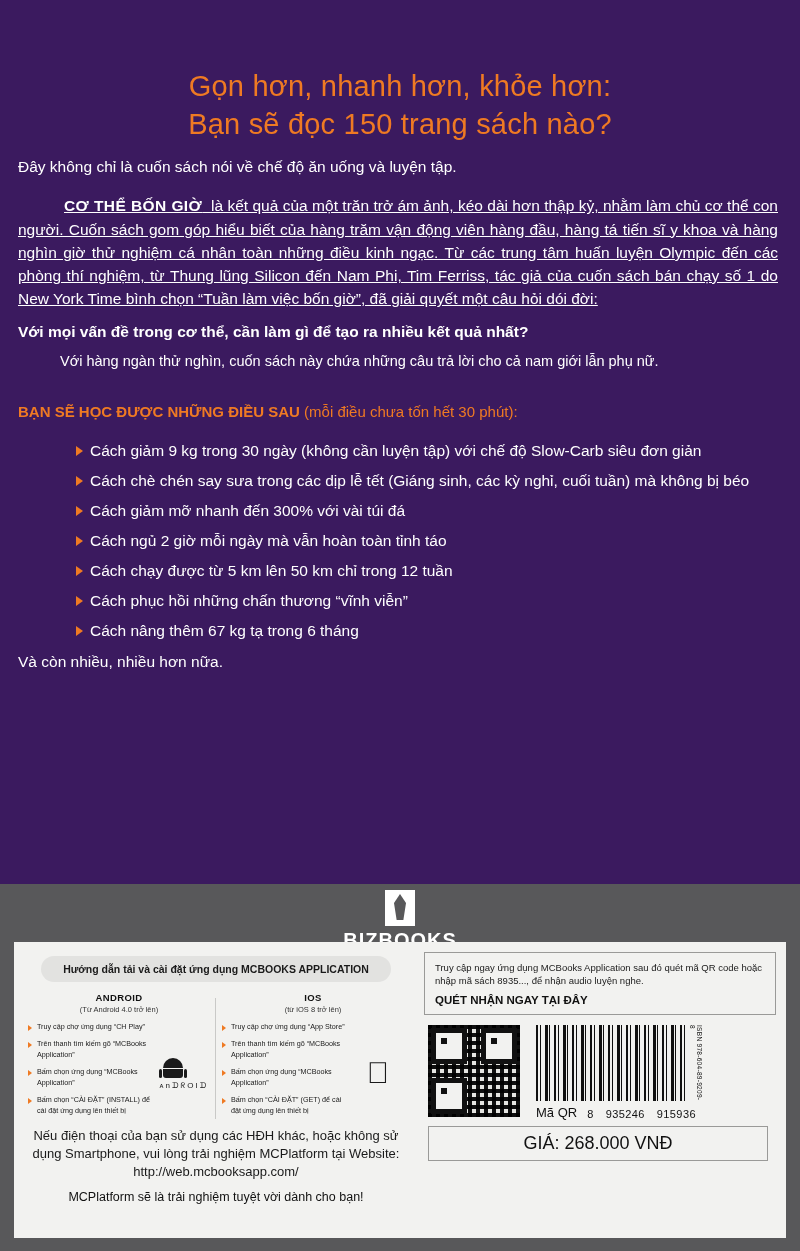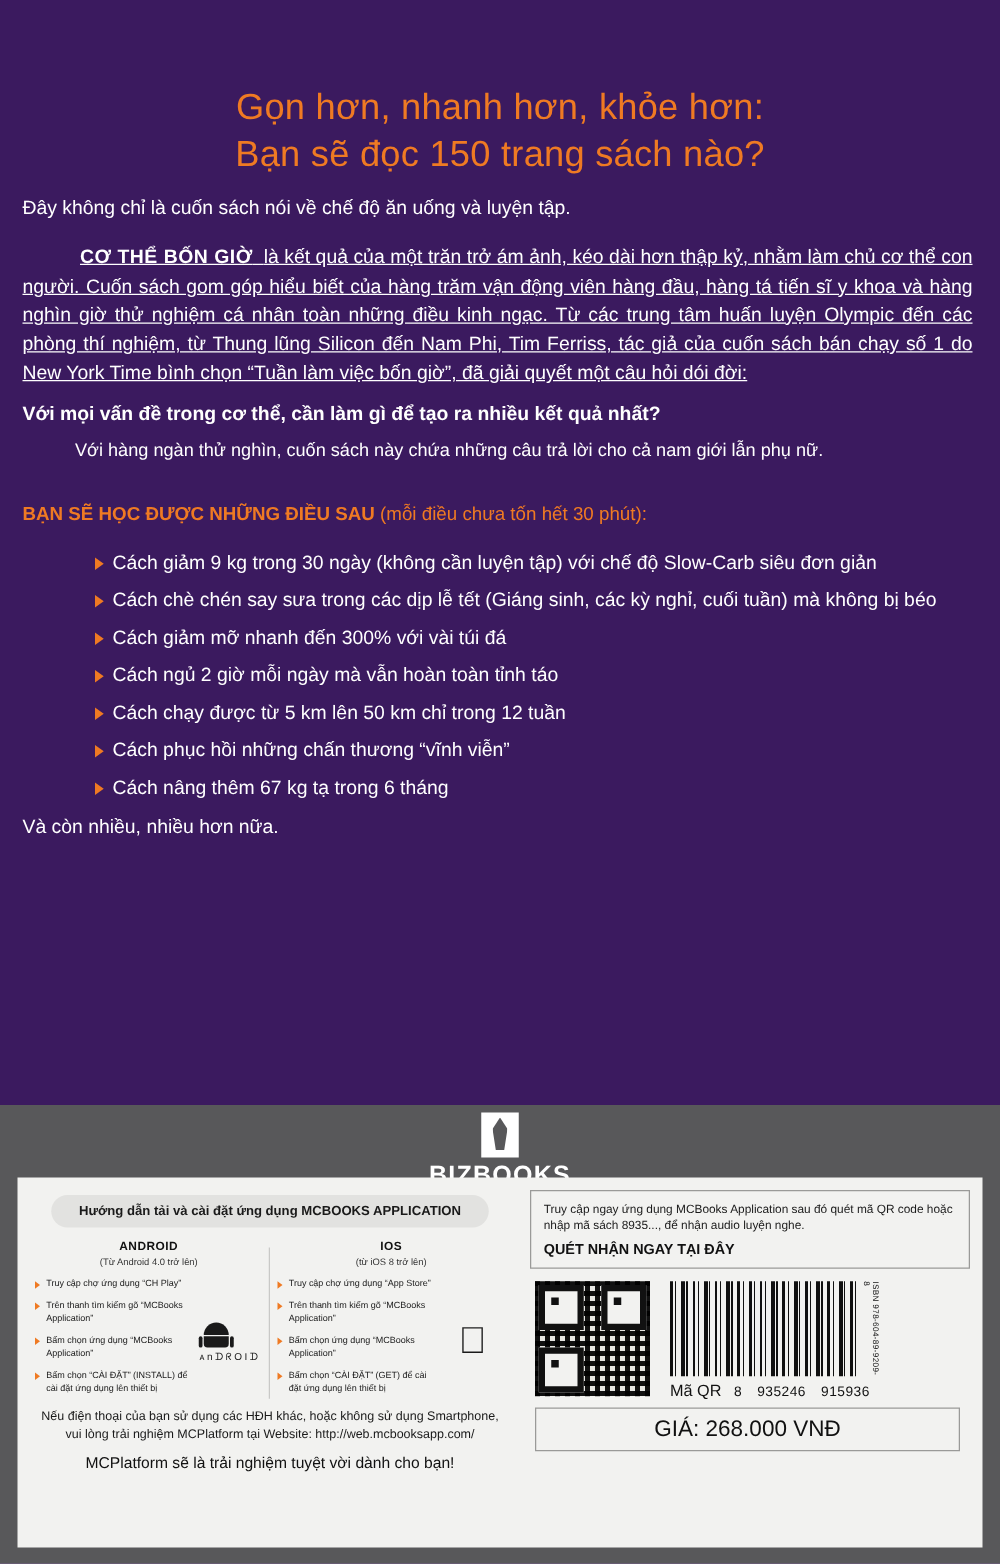--- a/index.html
+++ b/index.html
@@ -304,21 +304,21 @@
     font-size: 8px;
     letter-spacing: 2px;
     color: #1a1a1a;
     margin-top: 2px;
   }
   .note-block {
     margin-top: 4px;
     padding: 0 6px;
   }
   .note-small {
-    font-size: 10px;
+    font-size: 13px;
     color: #1a1a1a;
     text-align: center;
     line-height: 1.4;
   }
   .note-big {
     font-size: 12.5px;
     color: #111111;
     text-align: center;
     margin-top: 8px;
   }

